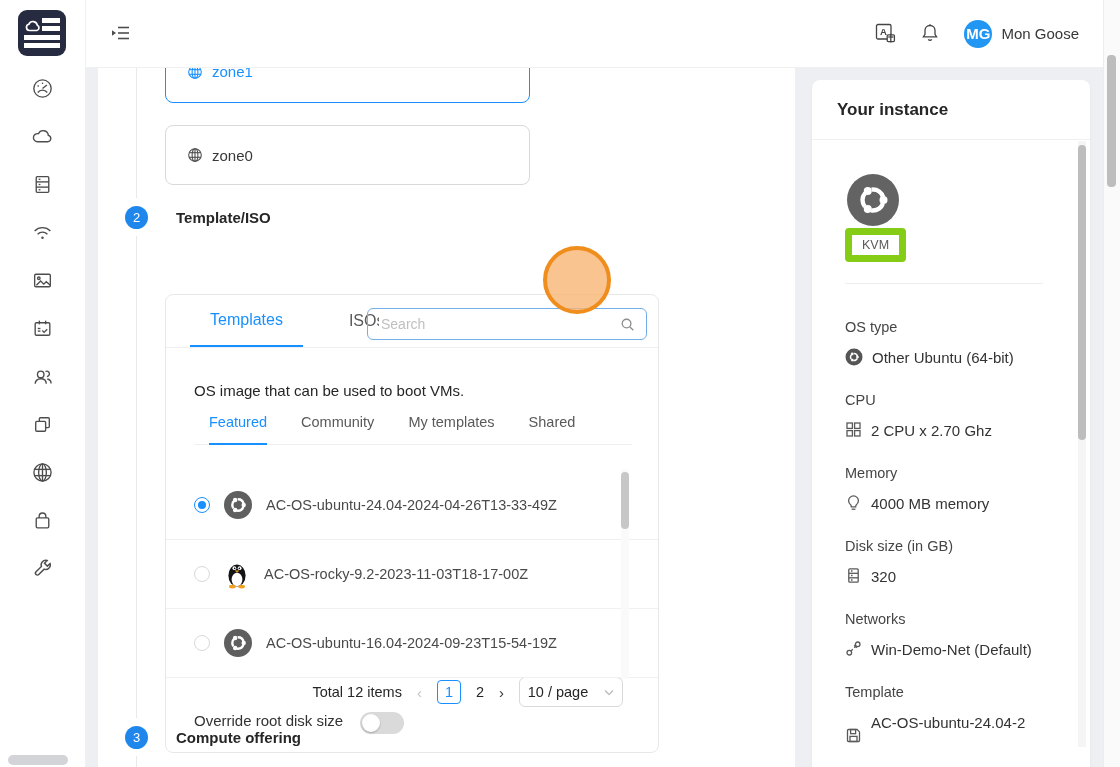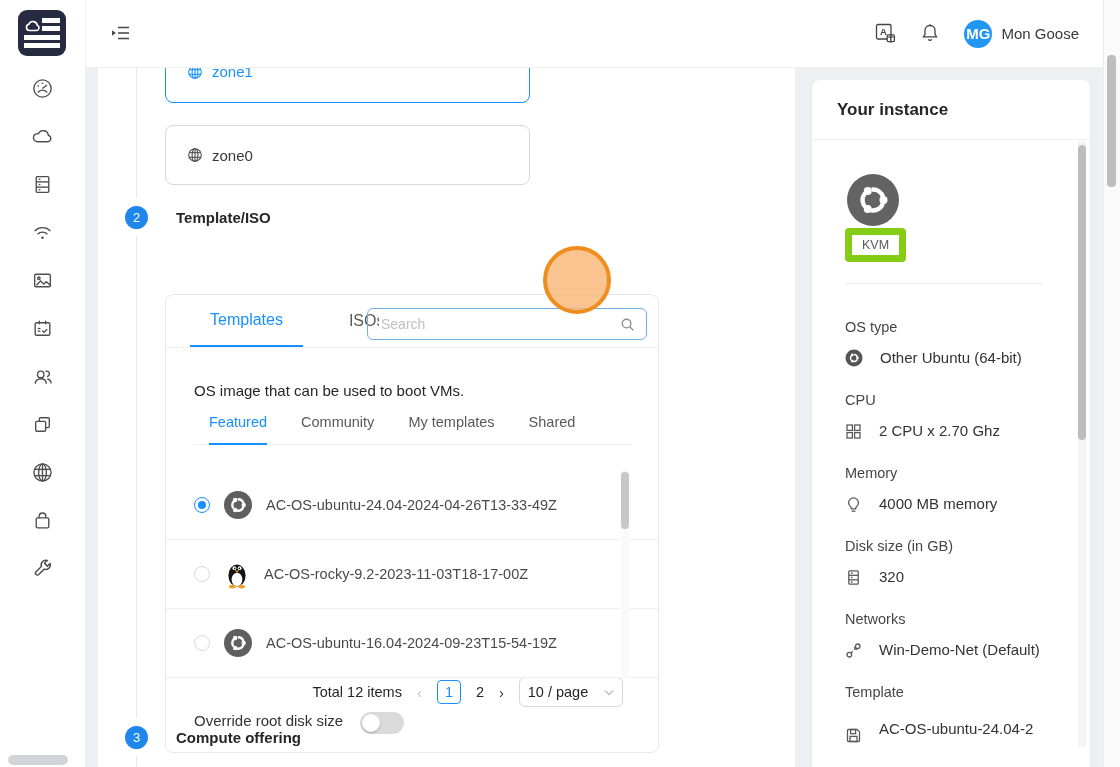--- a/index.html
+++ b/index.html
@@ -95,21 +95,21 @@
          box-shadow:0 1px 3px rgba(0,0,0,.05);overflow:hidden;z-index:2;}
   .panel-title{margin:20px 0 0 25px;font-size:17px;font-weight:700;color:#262626;}
   .panel-divider{margin-top:19px;height:1px;background:#f0f0f0;}
   .panel-body{position:relative;padding:32px 0 0 33px;}
   .kvm-tag{display:inline-block;padding:3px 10px;border:7px solid #84cc16;border-radius:4px;
            font-size:12.5px;color:#595959;background:#fff;}
   .inner-divider{width:198px;height:1px;background:#ededed;margin-top:21px;}
   .spec-label{font-size:14.5px;color:#454545;line-height:17px;}
   .spec-label.first{margin-top:35px;}
   .spec-label.next{margin-top:24px;}
-  .spec-value{margin-top:12px;display:flex;align-items:center;gap:17px;font-size:15px;color:#333;line-height:20px;}
+  .spec-value{margin-top:12px;display:flex;gap:9px;font-size:15px;color:#333;line-height:20px;}
   .spec-icon{color:#595959;flex:0 0 auto;}
   .panel-track{position:absolute;right:4px;top:61px;width:8px;height:606px;background:#f5f5f5;}
   .panel-thumb{position:absolute;right:4px;top:65px;width:8px;height:295px;background:#bdbdbd;border-radius:4px;cursor:pointer;}
 
   
   .page-scroll{position:absolute;right:0;top:0;width:16px;height:767px;background:#fafafa;
                border-left:1px solid #ededed;z-index:7;}
   .page-thumb{position:absolute;left:3px;top:55px;width:9px;height:132px;background:#bdbdbd;
               border-radius:4px;cursor:pointer;}
 

